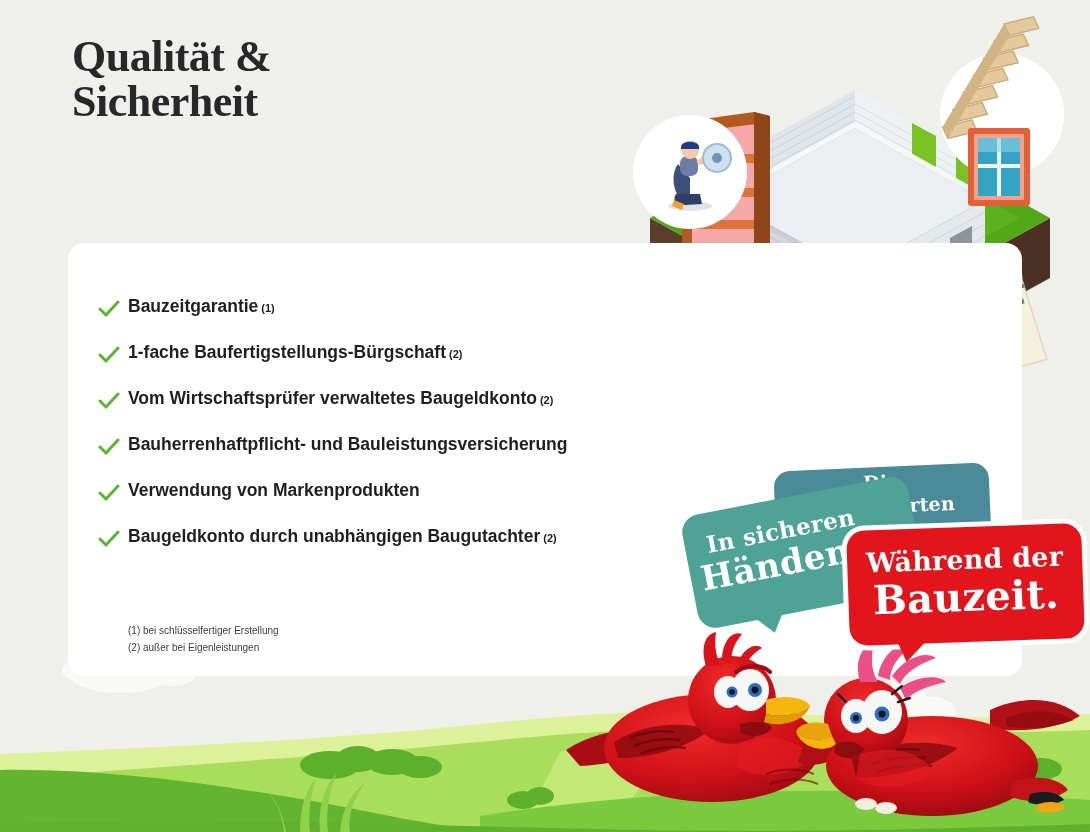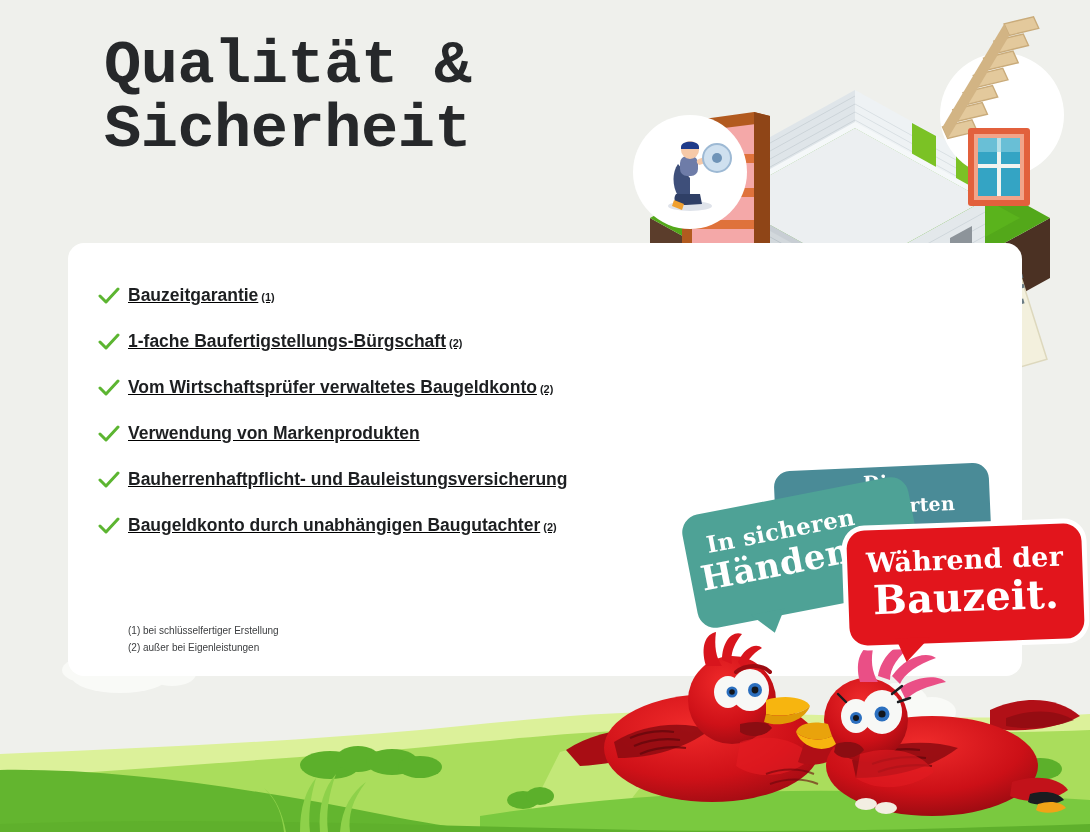--- a/index.html
+++ b/index.html
@@ -8,37 +8,37 @@
     background:#eff0ec;
     font-family:"Liberation Sans", sans-serif;
   }
   .stage{position:absolute;inset:0;overflow:hidden;}
 
   
   .landscape{position:absolute;left:0;bottom:0;width:1090px;height:230px;}
 
   
   .title{
-    position:absolute;left:104px;top:34px;width:560px;
-    font-family:Liberation Mono, monospace;
+    position:absolute;left:72px;top:34px;width:560px;
+    font-family:Liberation Serif, serif;
     font-weight:700;
-    font-size:62px;line-height:1.03;
+    font-size:44px;line-height:1.03;
     letter-spacing:-0.5px;
     color:#26282a;
     white-space:pre-line;
   }
 
   
   .card{
     position:absolute;left:68px;top:243px;width:954px;height:433px;
     background:#ffffff;border-radius:16px;
   }
 
   .list{position:absolute;left:98px;top:272px;width:700px;}
-  .item{display:flex;align-items:center;height:46px;text-decoration:underline;}
+  .item{display:flex;align-items:flex-end;height:46px;}
   .check{width:30px;flex:0 0 30px;padding-top:1px;}
   .check svg{display:block;}
   .item-text{
     font-size:17.5px;font-weight:700;color:#1d1f21;line-height:20px;
     padding-top:1px;white-space:nowrap;
   }
   .sup{font-size:11px;font-weight:700;color:#1d1f21;vertical-align:baseline;margin-left:3px;}
 
   .footnotes{
     position:absolute;left:128px;top:622px;
@@ -364,30 +364,30 @@
       </span>
       <span class="item-text"><span>Vom Wirtschaftsprüfer verwaltetes Baugeldkonto</span><span class="sup">(2)</span></span>
     </div>
 
     <div class="item">
       <span class="check">
         <svg width="22" height="18" viewBox="0 0 22 18">
             <path d="M2,9 L8,15 L20,2" fill="none" stroke="#5cb531" stroke-width="3" stroke-linecap="round" stroke-linejoin="round"></path>
           </svg>
       </span>
-      <span class="item-text"><span>Verwendung von Markenprodukten</span><span class="sup"></span></span>
+      <span class="item-text"><span>Bauherrenhaftpflicht- und Bauleistungsversicherung</span><span class="sup"></span></span>
     </div>
 
     <div class="item">
       <span class="check">
         <svg width="22" height="18" viewBox="0 0 22 18">
             <path d="M2,9 L8,15 L20,2" fill="none" stroke="#5cb531" stroke-width="3" stroke-linecap="round" stroke-linejoin="round"></path>
           </svg>
       </span>
-      <span class="item-text"><span>Bauherrenhaftpflicht- und Bauleistungsversicherung</span><span class="sup"></span></span>
+      <span class="item-text"><span>Verwendung von Markenprodukten</span><span class="sup"></span></span>
     </div>
 
 
     <div class="item">
       <span class="check">
         <svg width="22" height="18" viewBox="0 0 22 18">
             <path d="M2,9 L8,15 L20,2" fill="none" stroke="#5cb531" stroke-width="3" stroke-linecap="round" stroke-linejoin="round"></path>
           </svg>
       </span>
       <span class="item-text"><span>Baugeldkonto durch unabhängigen Baugutachter</span><span class="sup">(2)</span></span>

